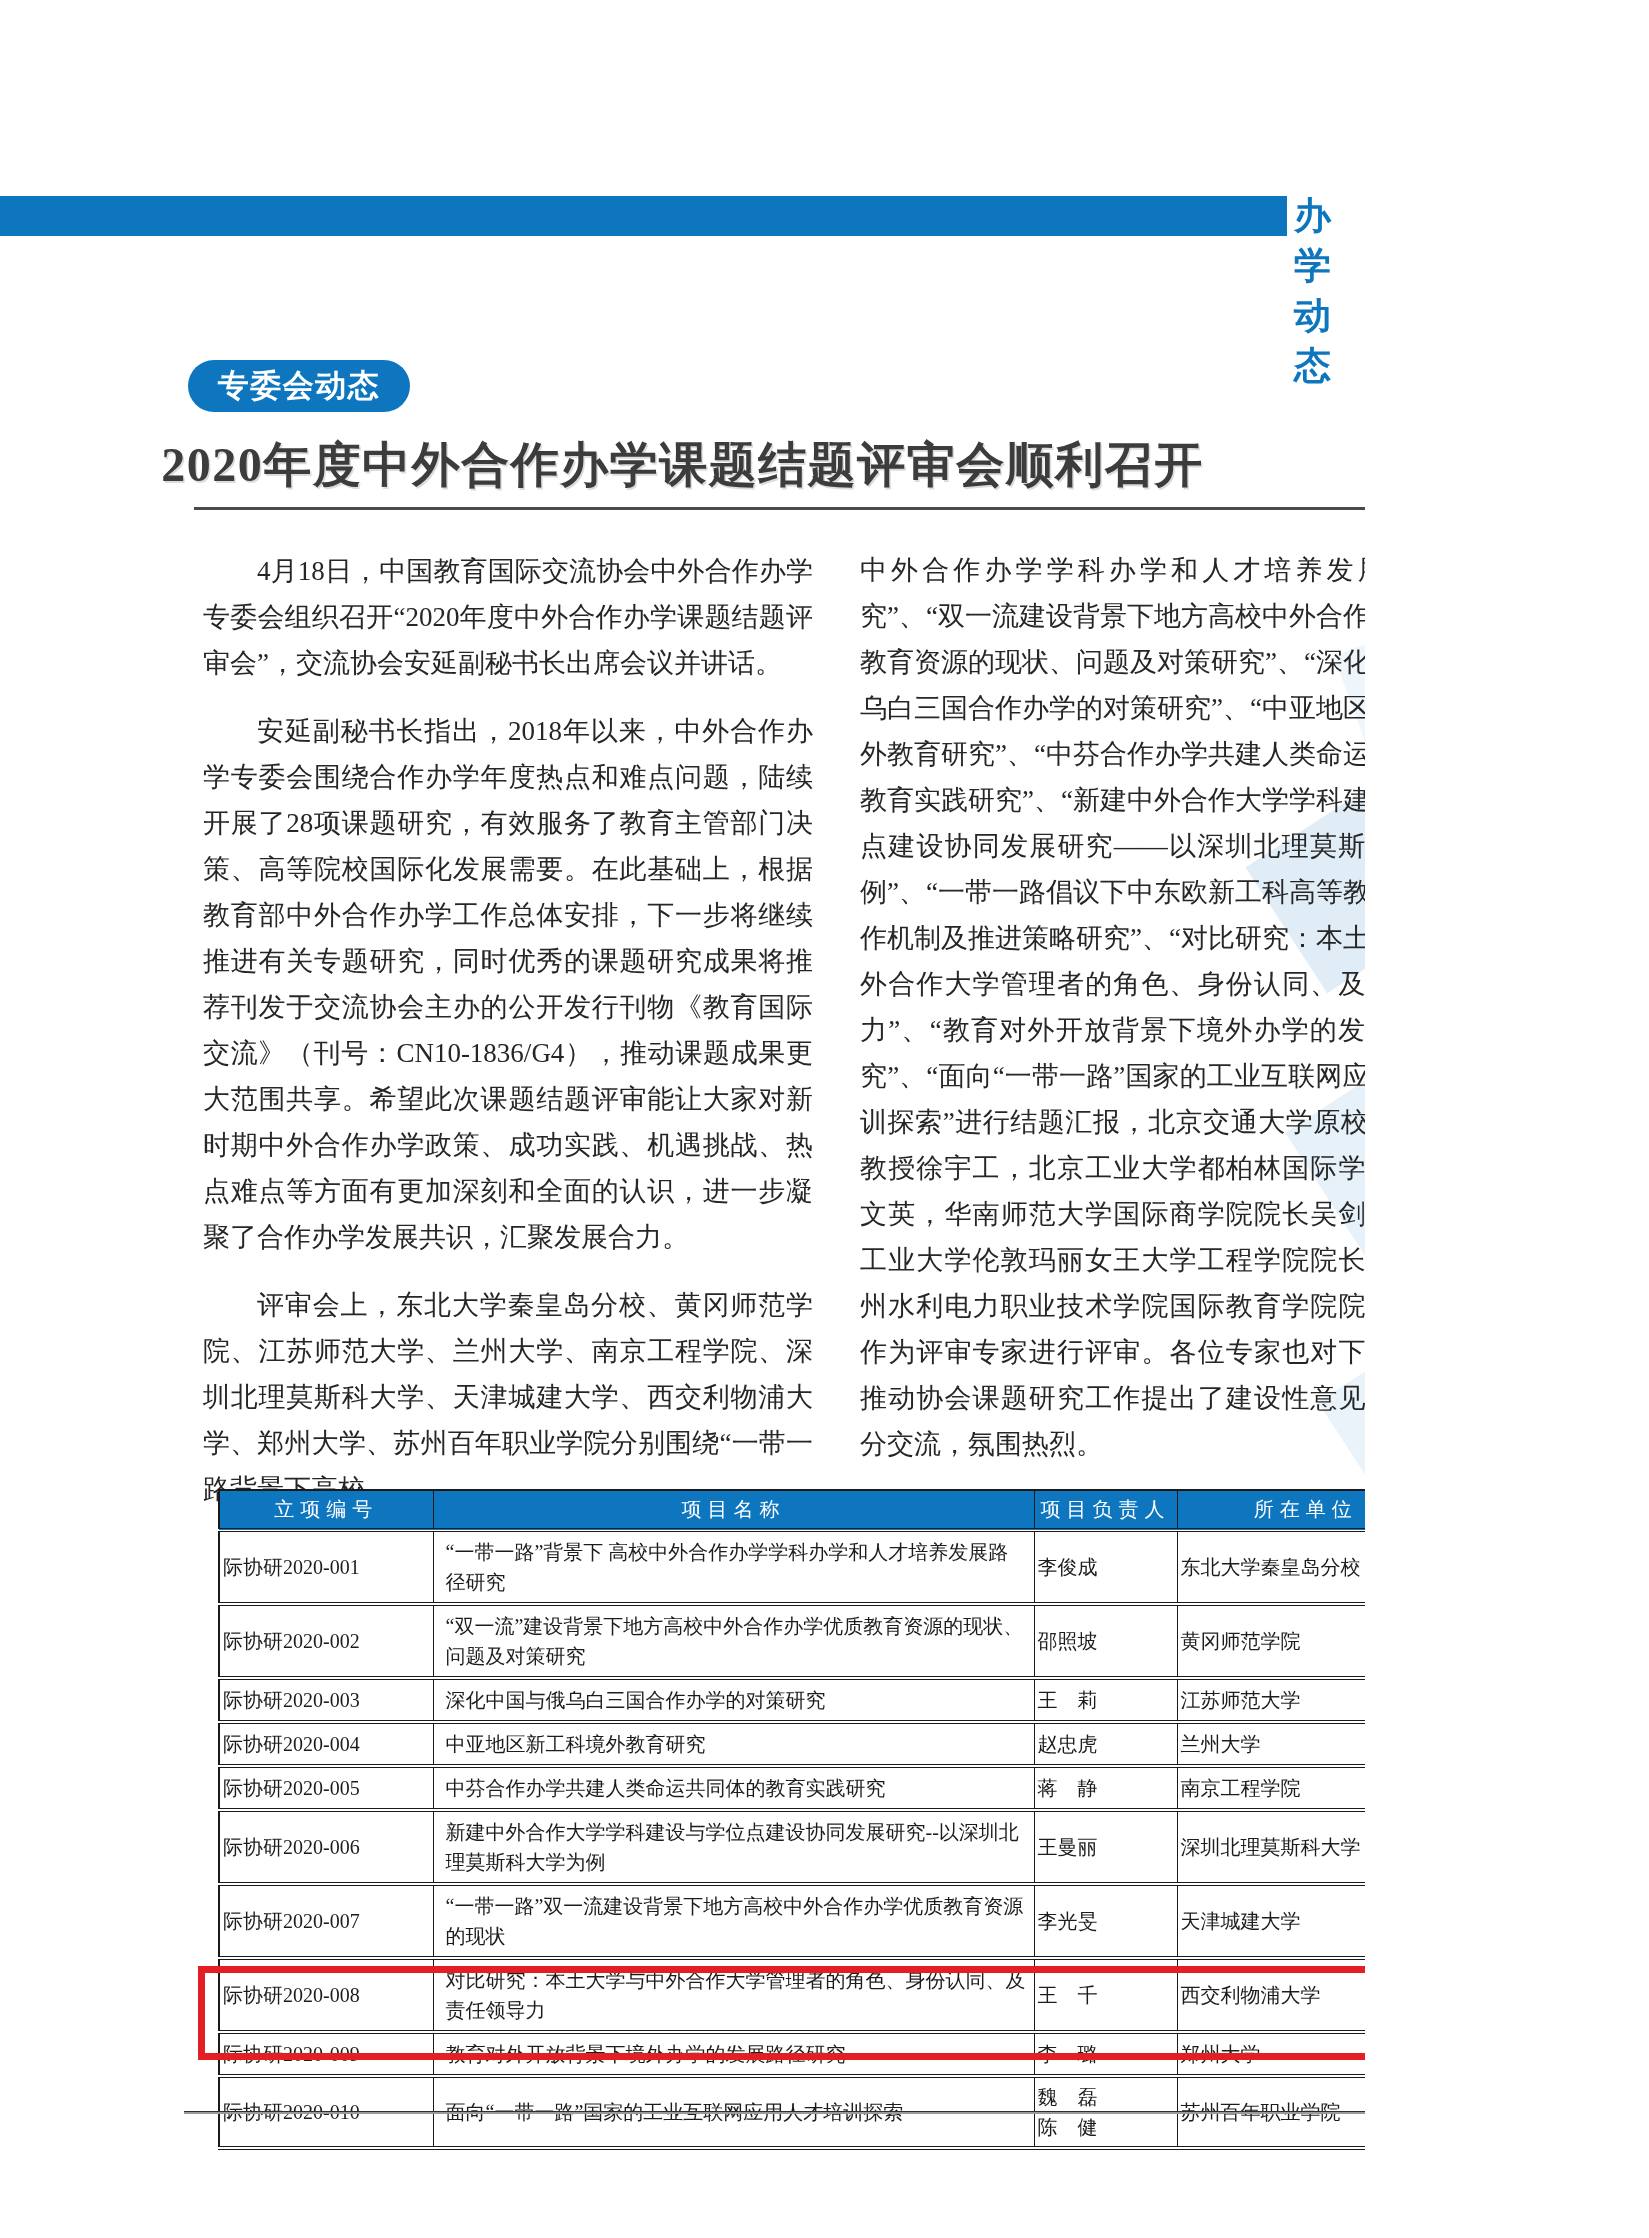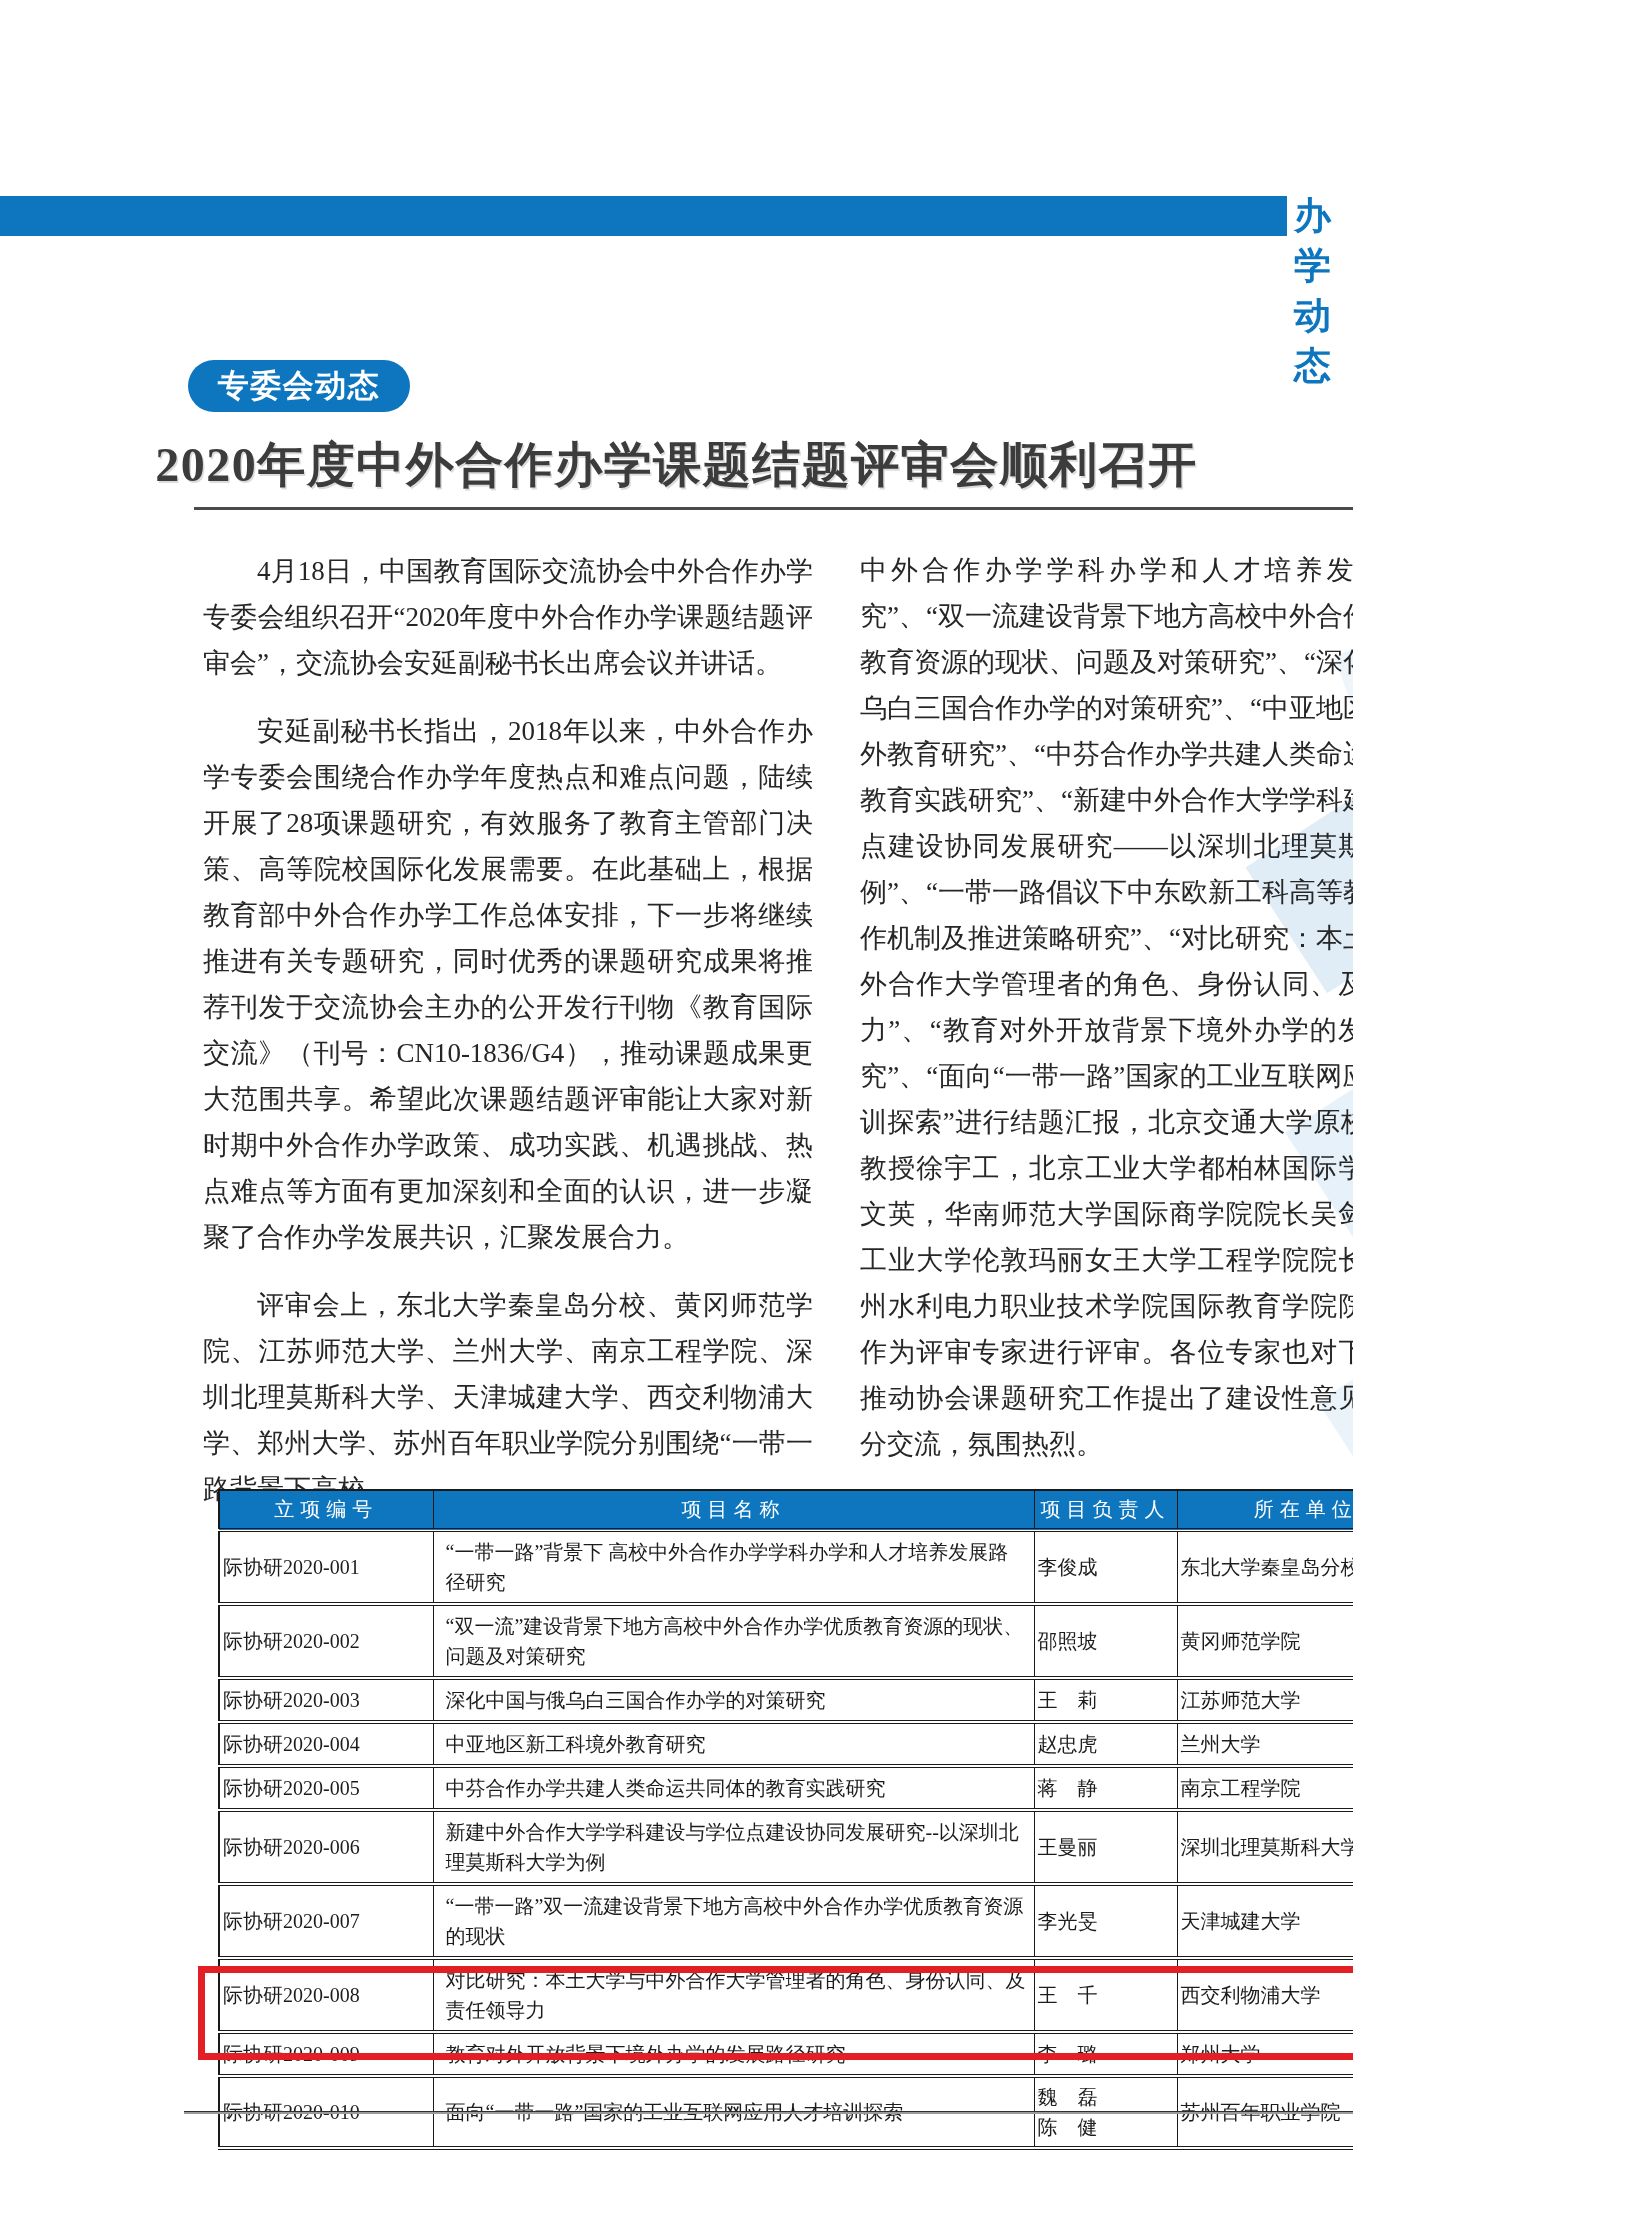--- a/index.html
+++ b/index.html
@@ -3,20 +3,21 @@
 <meta charset="utf-8">
 <style>
   html,body{margin:0;padding:0;background:#ffffff;}
   #page{
     position:relative;
     width:1353px;height:2239px;
     background:#ffffff;
     overflow:hidden;
     font-family:"Liberation Serif","DejaVu Serif",serif;
     color:#262626;
+    padding-left:12px;
   }
   
   .bgshape{position:absolute;z-index:0;}
   #bg-band-1{left:1222px;top:638px;width:798px;height:150px;background:rgba(186,212,236,0.45);transform:rotate(-33deg);}
   #bg-band-2{left:1272px;top:878px;width:873px;height:210px;background:rgba(196,219,240,0.40);transform:rotate(-33deg);}
   #bg-band-3{left:1322px;top:1157px;width:823px;height:259px;background:rgba(208,227,243,0.45);transform:rotate(-33deg);}
   #bg-band-4{left:1491px;top:574px;width:309px;height:973px;background:rgba(222,236,248,0.50);transform:rotate(-20deg);}
 
   
   .bar{position:absolute;top:196px;height:40px;background:var(--accent,#0d76bf);z-index:1;}

